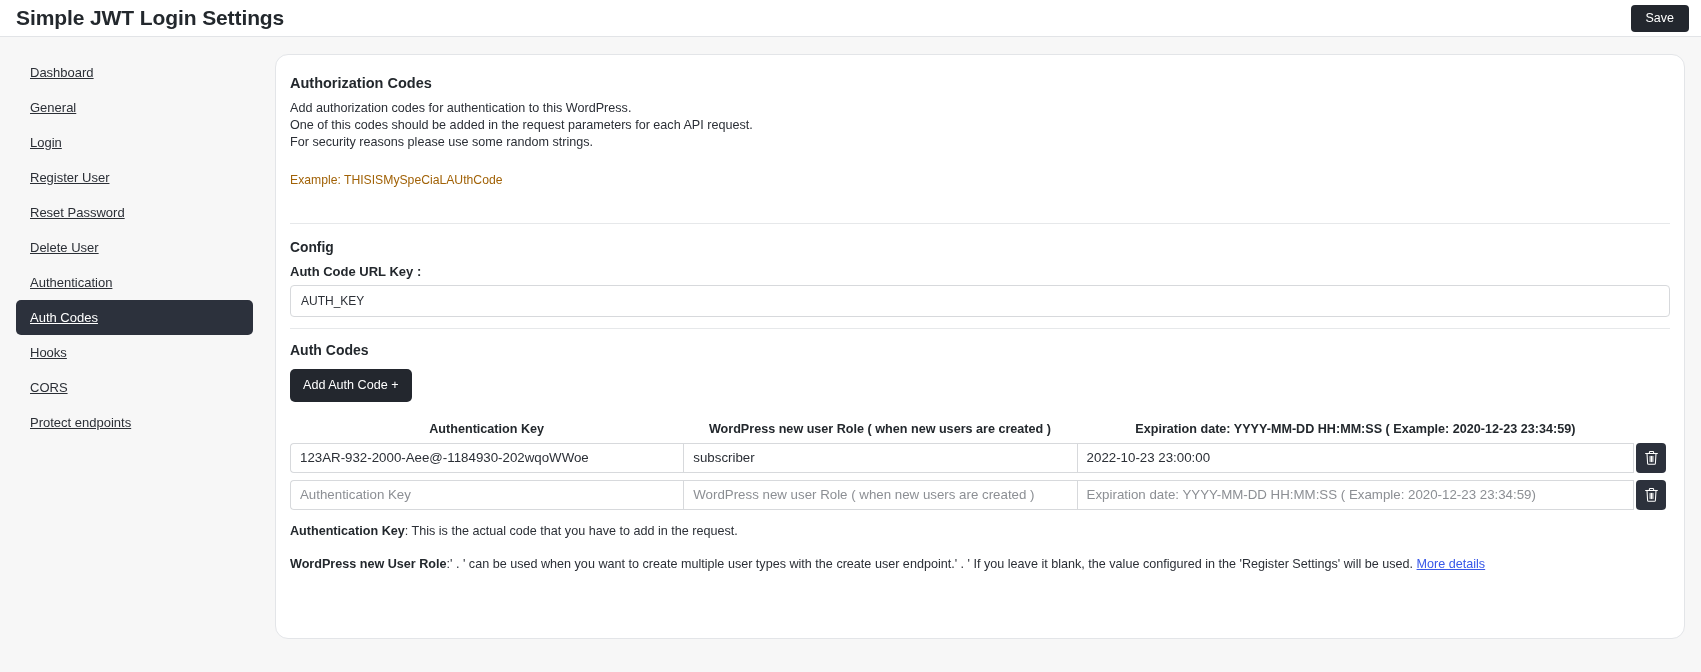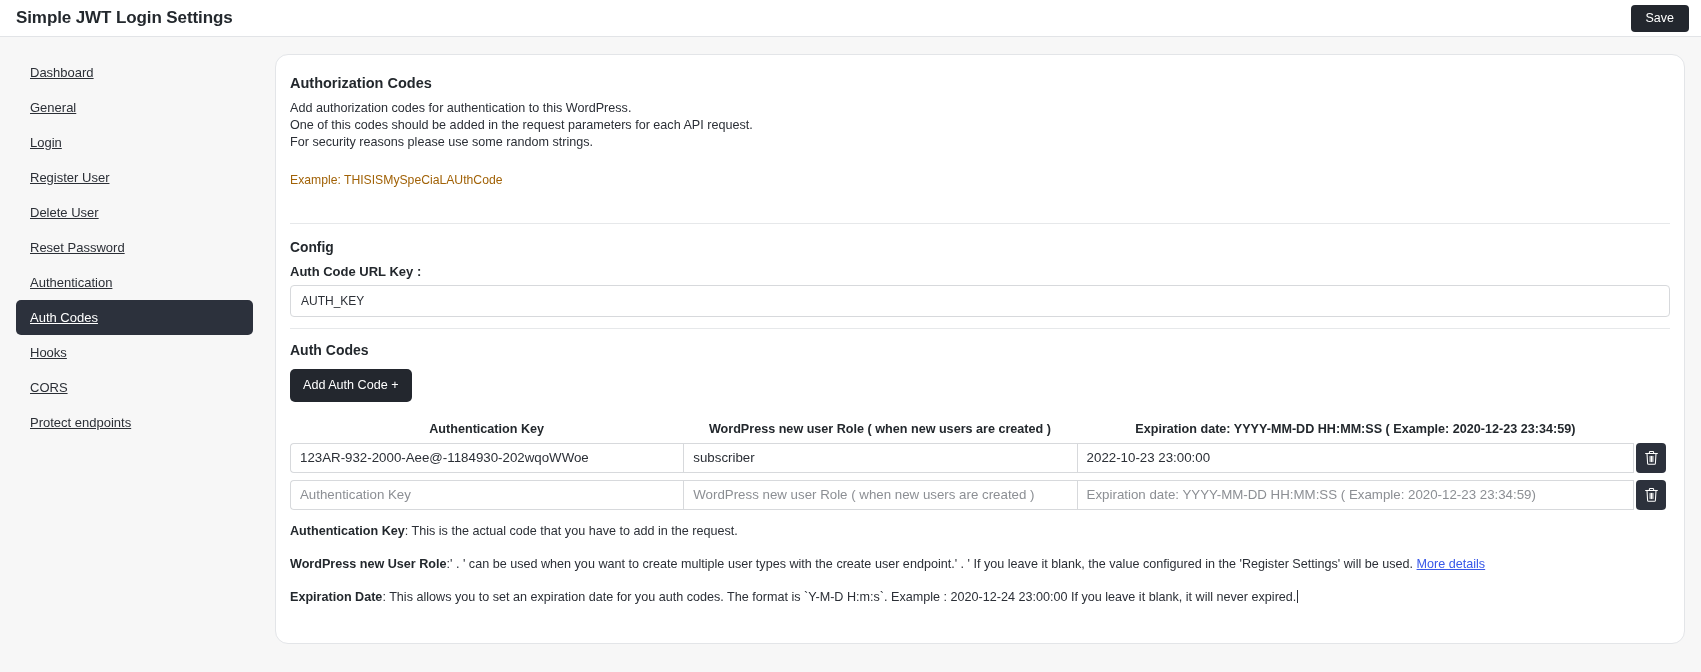--- a/index.html
+++ b/index.html
@@ -15,21 +15,21 @@
   
   .topbar {
     position: relative;
     height: 37px;
     background: #ffffff;
     border-bottom: 1px solid #e2e4e7;
     display: flex;
     align-items: center;
   }
   .page-title {
-    font-size: 17px;
+    font-size: 21px;
     font-weight: bold;
     color: #23282d;
     margin-left: 16px;
     letter-spacing: -0.1px;
   }
   .save-button {
     position: absolute;
     right: 12px;
     top: 5px;
     background: #23272e;
@@ -239,22 +239,22 @@
   <button class="save-button">Save</button>
 </div>
 
 <div class="layout">
 
   <nav class="sidebar">
     <div class="nav-item">Dashboard</div>
     <div class="nav-item">General</div>
     <div class="nav-item">Login</div>
     <div class="nav-item">Register User</div>
+    <div class="nav-item">Reset Password</div>
     <div class="nav-item">Delete User</div>
-    <div class="nav-item">Reset Password</div>
     <div class="nav-item">Authentication</div>
     <div class="nav-item active">Auth Codes</div>
     <div class="nav-item">Hooks</div>
     <div class="nav-item">CORS</div>
     <div class="nav-item">Protect endpoints</div>
   </nav>
 
   <section class="panel">
 
     <h2 class="section-title">Authorization Codes</h2>
@@ -336,19 +336,16 @@
       </tbody>
     </table>
 
     <div class="notes">
       <p class="note">
         <b>Authentication Key</b><span>: This is the actual code that you have to add in the request.</span>
       </p>
       <p class="note">
         <b>WordPress new User Role</b><span>:' . ' can be used when you want to create multiple user types with the create user endpoint.' . ' If you leave it blank, the value configured in the 'Register Settings' will be used. </span><a href="#">More details</a>
       </p>
-      <p class="note">
-        <b>Expiration Date</b><span>: This allows you to set an expiration date for you auth codes. The format is `Y-M-D H:m:s`. Example : 2020-12-24 23:00:00 If you leave it blank, it will never expired.</span><span class="caret"></span>
-      </p>
     </div>
 
   </section>
 </div>
 
 </body></html>

